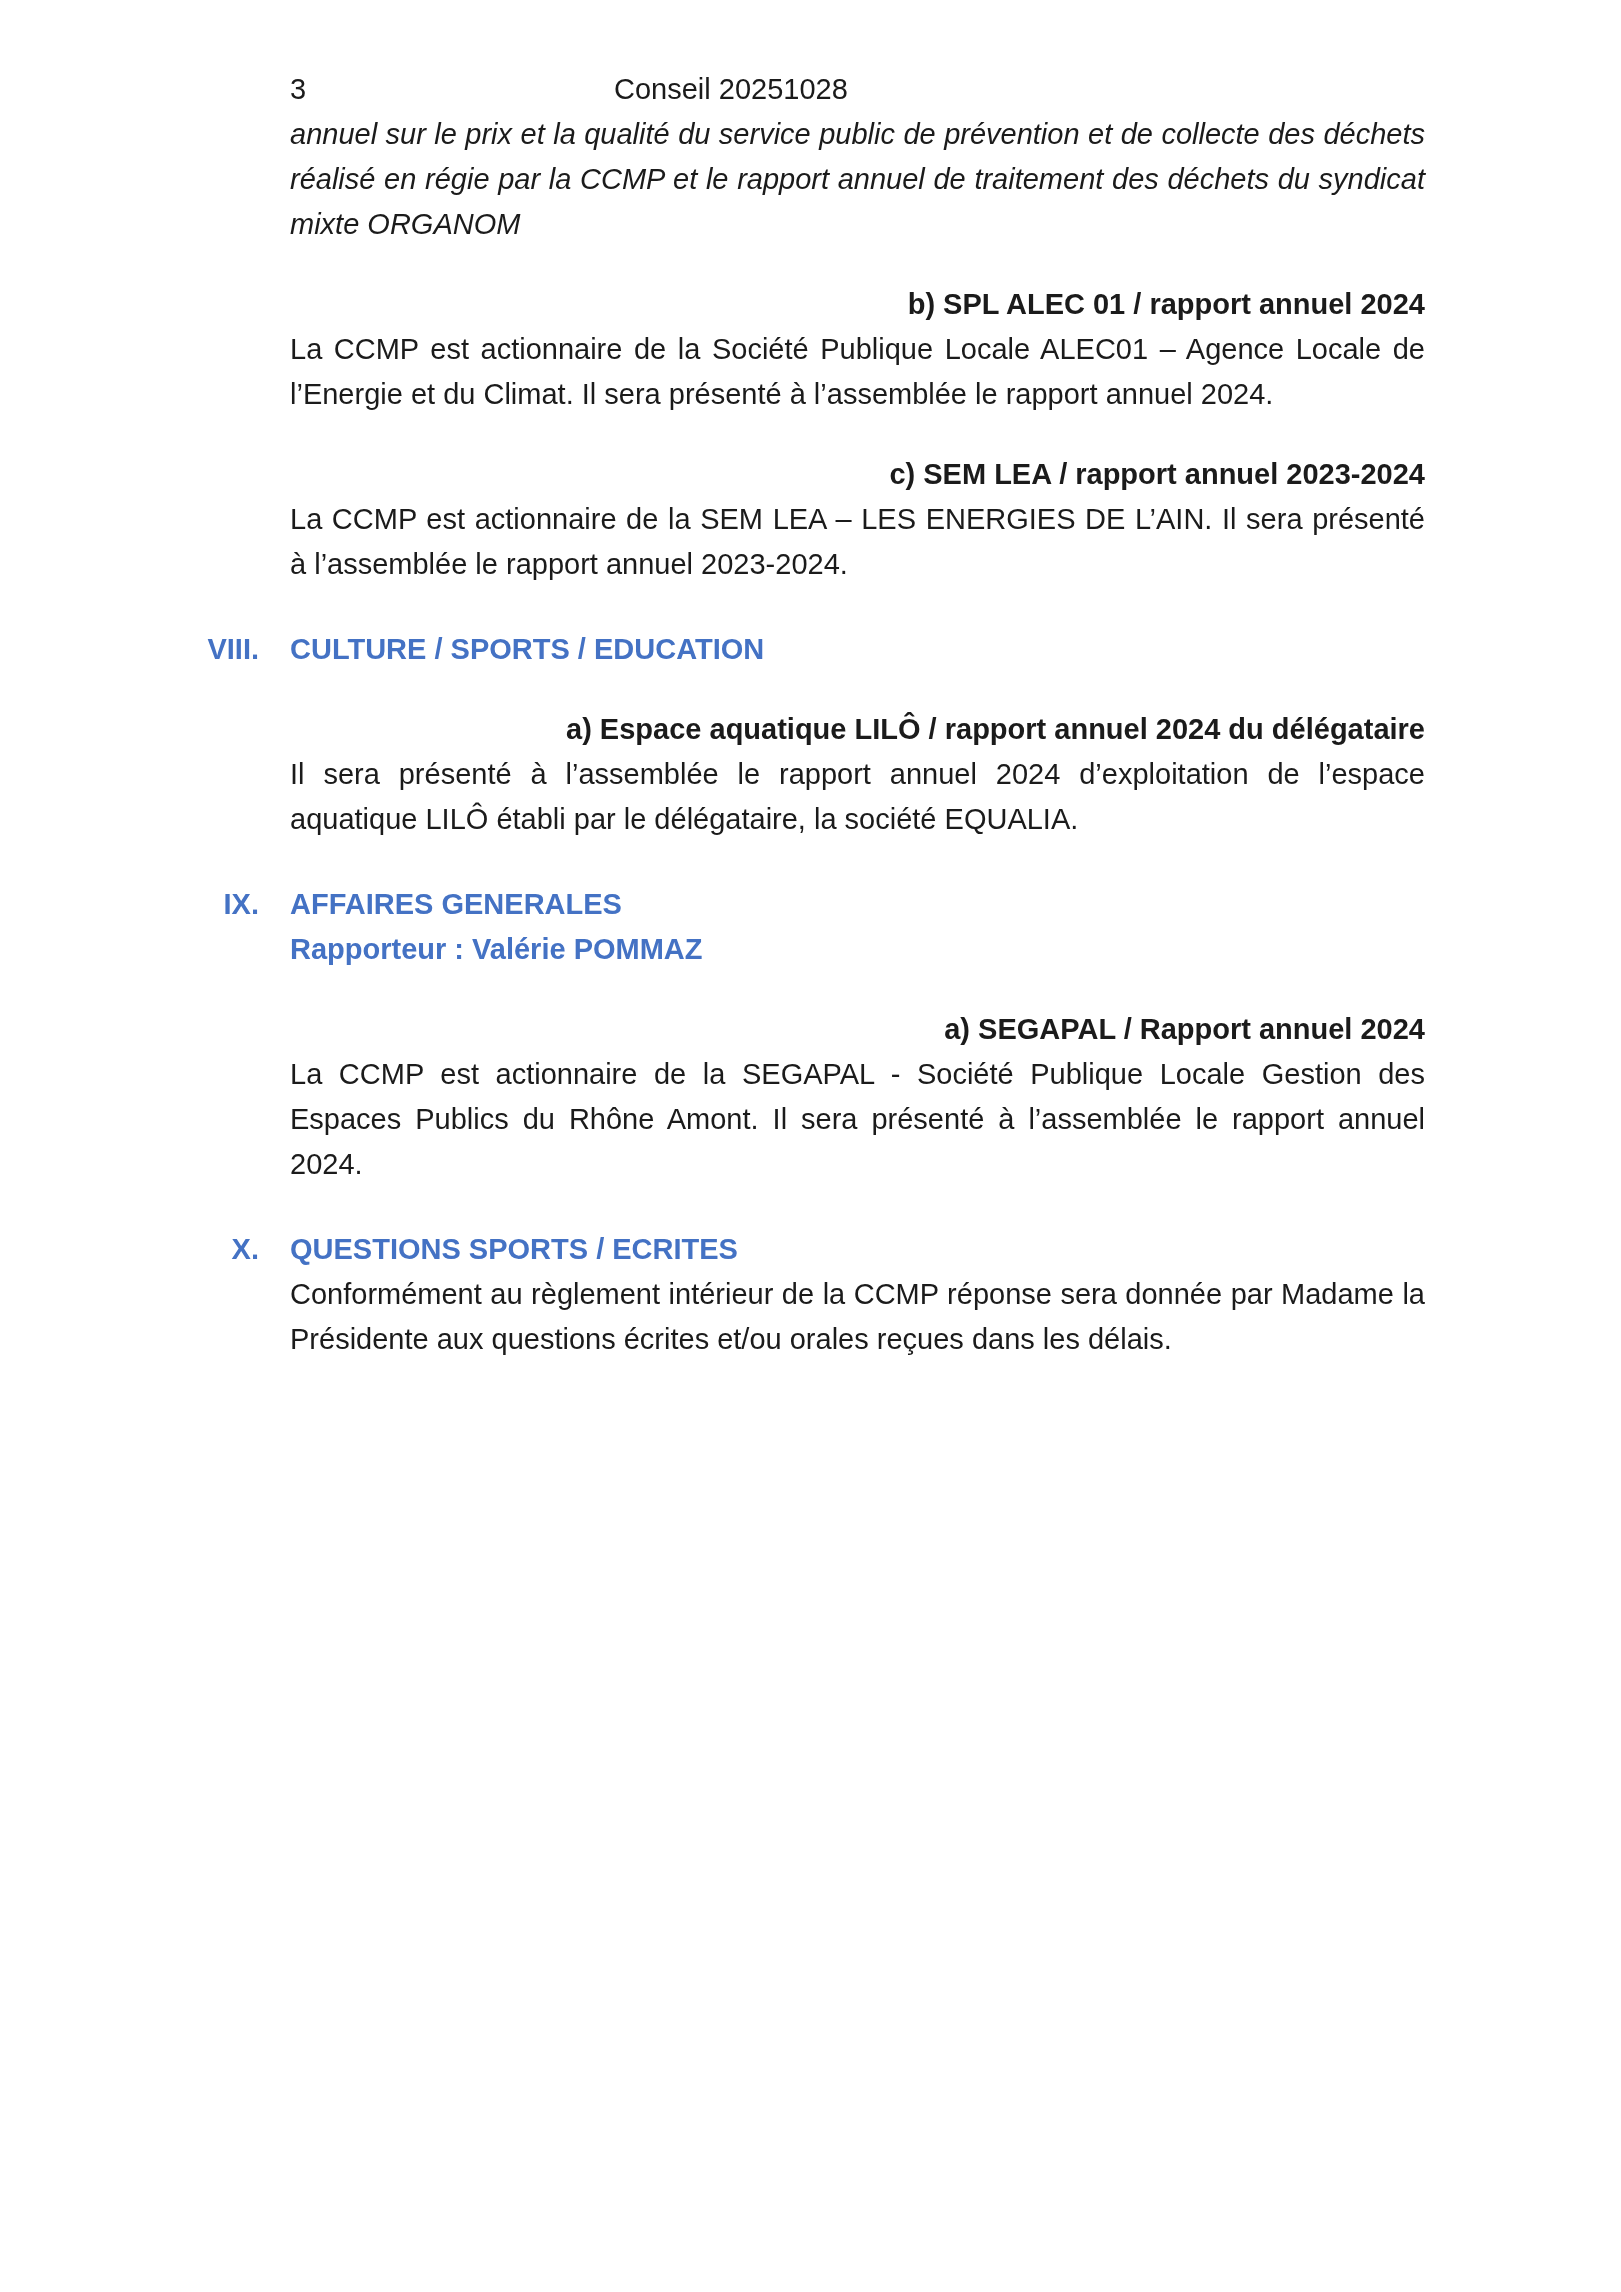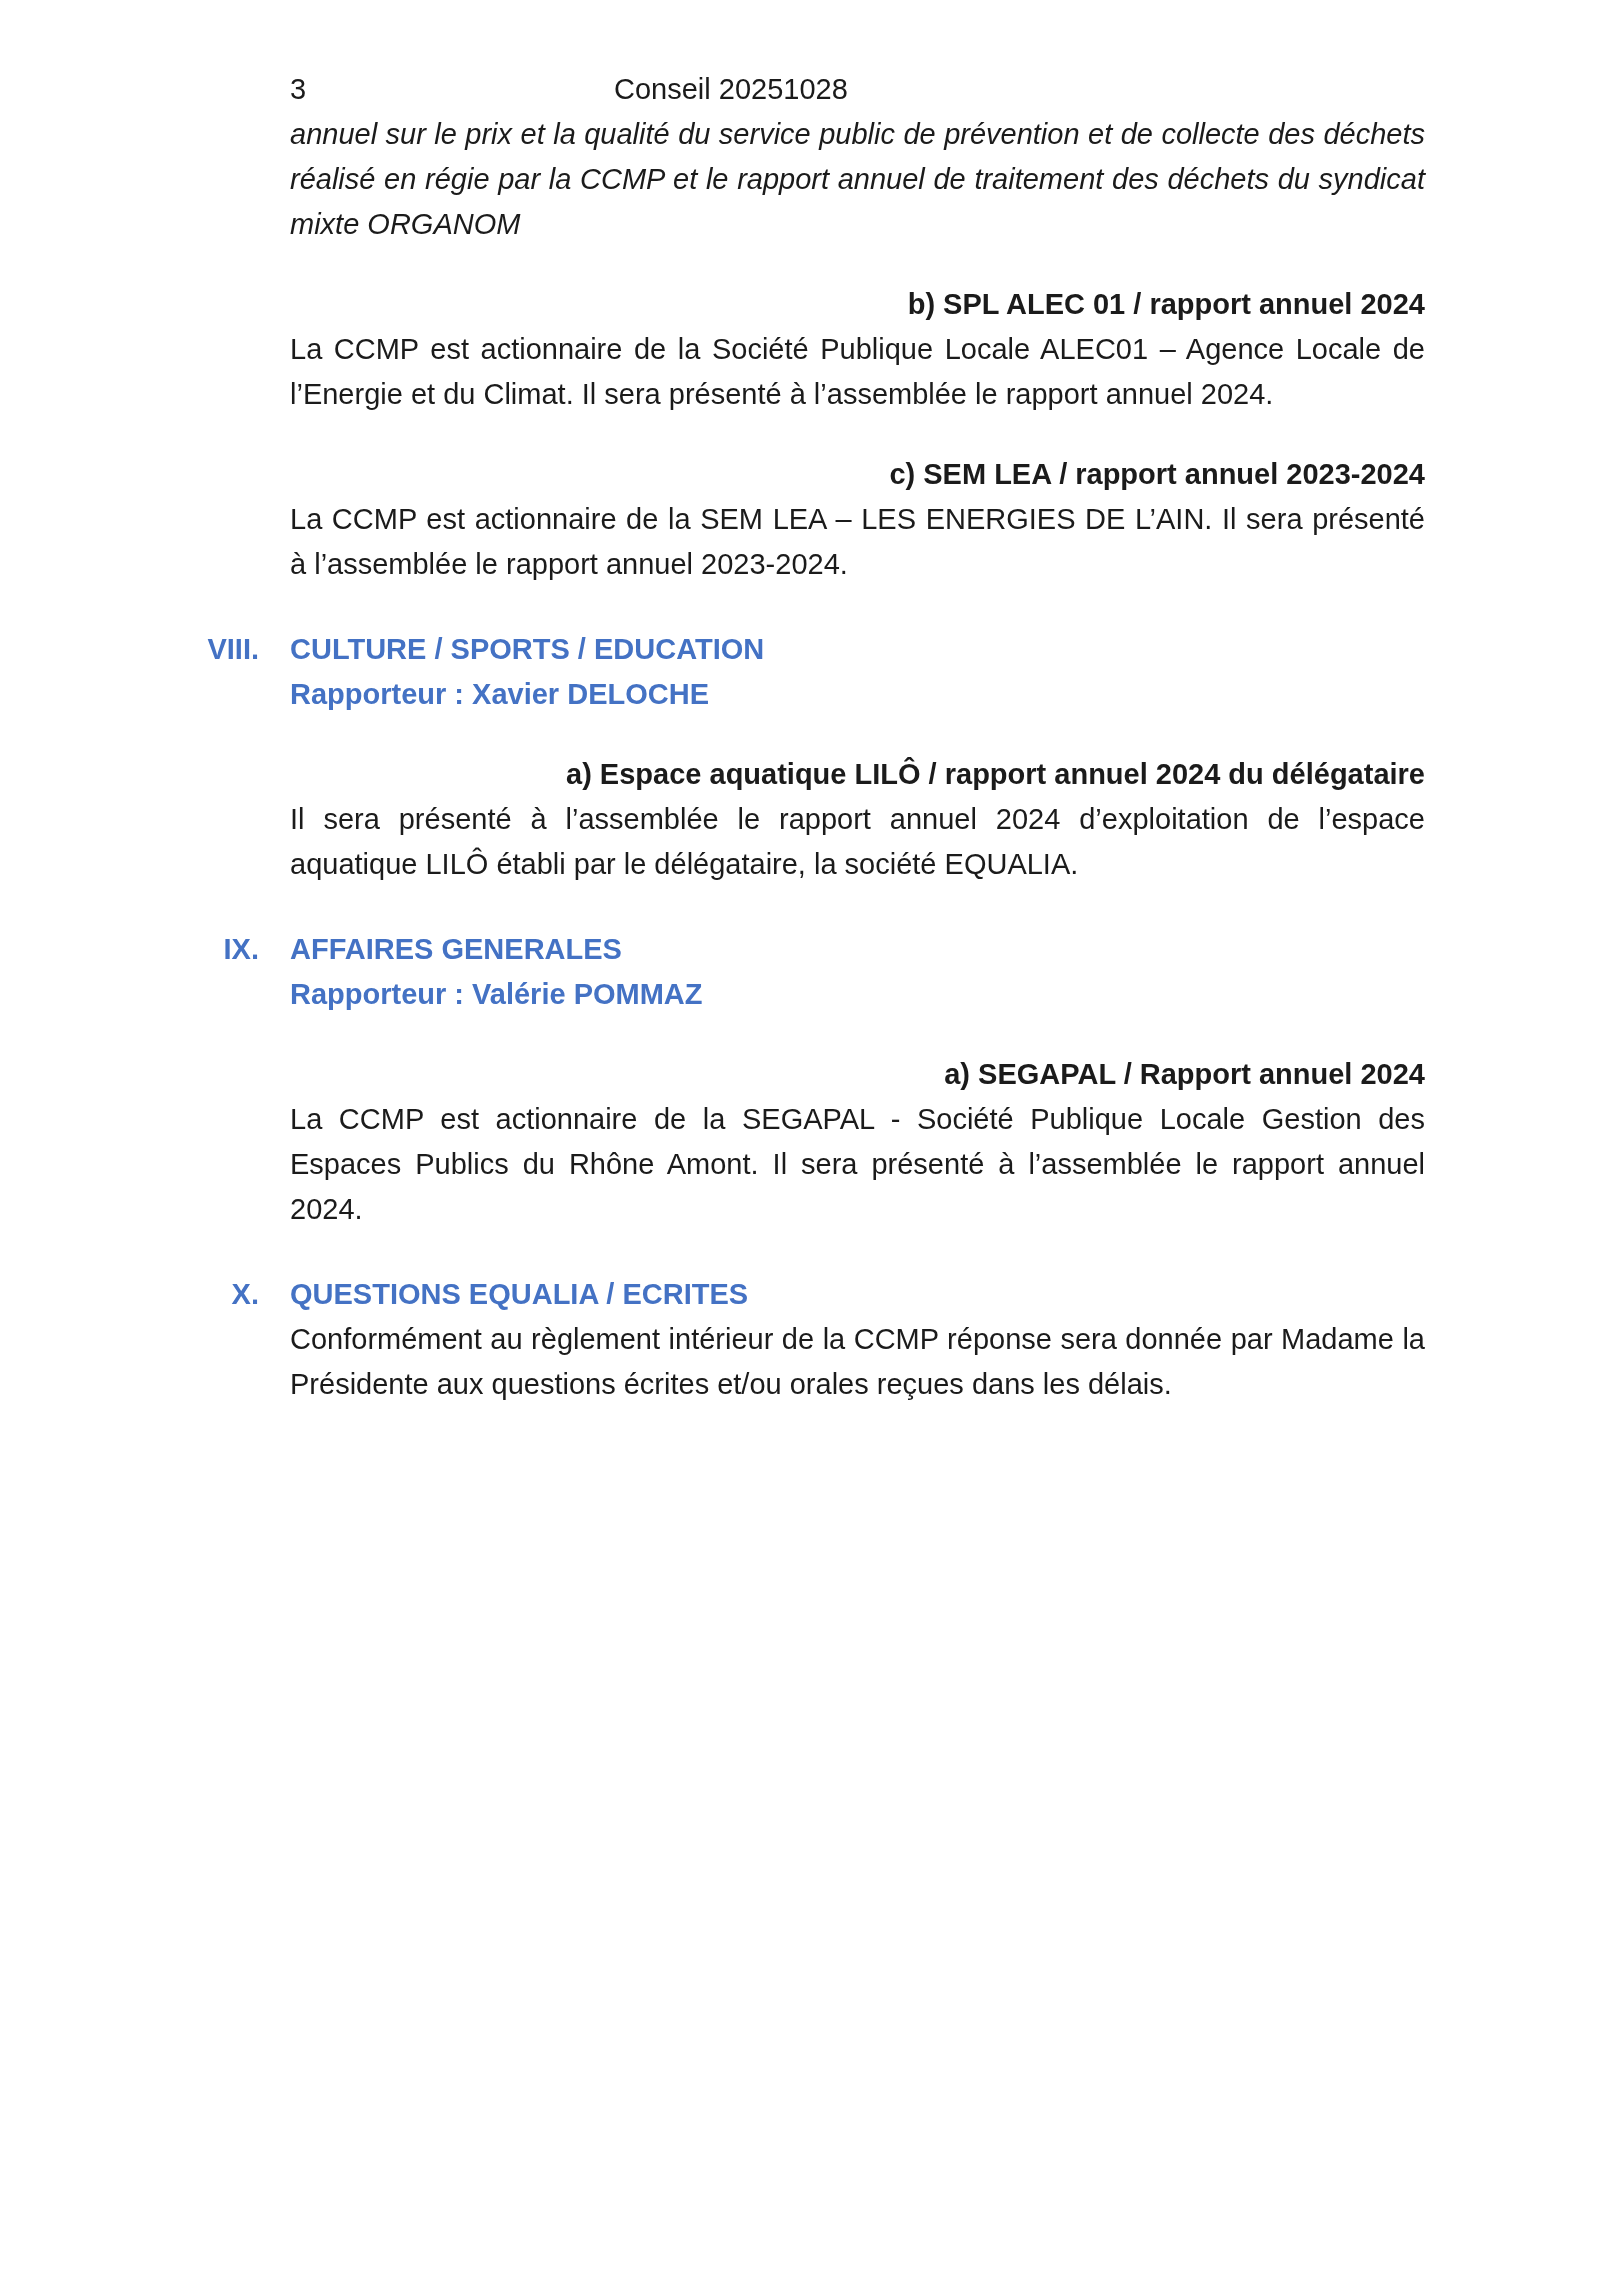--- a/index.html
+++ b/index.html
@@ -92,38 +92,37 @@
     <p class="item-body">La CCMP est actionnaire de la Société Publique Locale ALEC01 – Agence Locale de l’Energie et du Climat. Il sera présenté à l’assemblée le rapport annuel 2024.</p>
 
     <p class="item-heading">c) SEM LEA / rapport annuel 2023-2024</p>
     <p class="item-body">La CCMP est actionnaire de la SEM LEA – LES ENERGIES DE L’AIN. Il sera présenté à l’assemblée le rapport annuel 2023-2024.</p>
 
     <div class="section">
       <div class="section-title-row">
         <span class="roman">VIII.</span>
         <span>CULTURE / SPORTS / EDUCATION</span>
       </div>
-      <p class="rapporteur">Rapporteur : Xavier DELOCHE</p>
       <p class="item-heading">a) Espace aquatique LILÔ / rapport annuel 2024 du délégataire</p>
       <p class="item-body">Il sera présenté à l’assemblée le rapport annuel 2024 d’exploitation de l’espace aquatique LILÔ établi par le délégataire, la société EQUALIA.</p>
     </div>
 
     <div class="section">
       <div class="section-title-row">
         <span class="roman">IX.</span>
         <span>AFFAIRES GENERALES</span>
       </div>
       <p class="rapporteur">Rapporteur : Valérie POMMAZ</p>
       <p class="item-heading">a) SEGAPAL / Rapport annuel 2024</p>
       <p class="item-body">La CCMP est actionnaire de la SEGAPAL - Société Publique Locale Gestion des Espaces Publics du Rhône Amont. Il sera présenté à l’assemblée le rapport annuel 2024.</p>
     </div>
 
     <div class="section">
       <div class="section-title-row">
         <span class="roman">X.</span>
-        <span>QUESTIONS EQUALIA / ECRITES</span>
+        <span>QUESTIONS SPORTS / ECRITES</span>
       </div>
       <p class="item-body">Conformément au règlement intérieur de la CCMP réponse sera donnée par Madame la Présidente aux questions écrites et/ou orales reçues dans les délais.</p>
     </div>
 
   </div>
 </div>
 
 
 </body></html>

